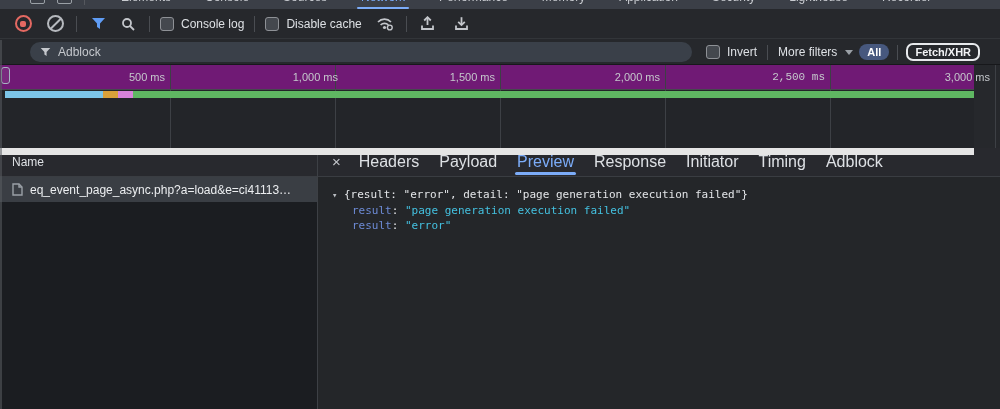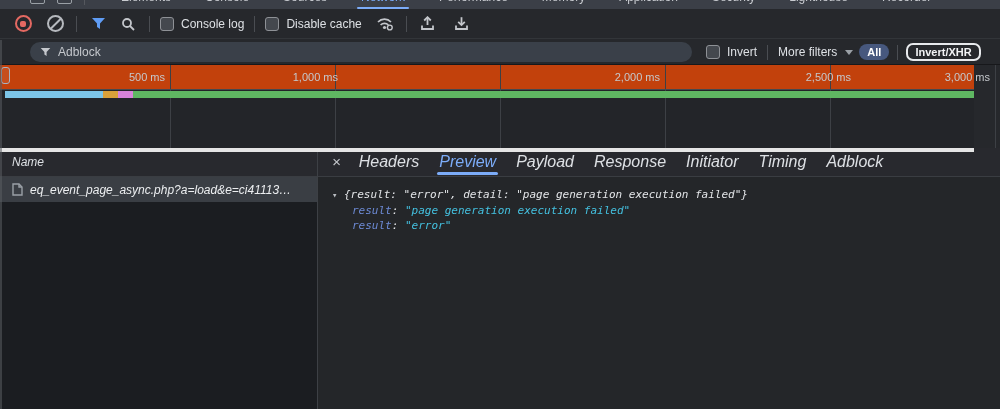--- a/index.html
+++ b/index.html
@@ -38,32 +38,32 @@
   .filterbar{position:absolute;left:0;top:40px;width:1000px;height:25px;background:#26282c;border-bottom:1px solid #17181b;
              display:flex;align-items:center;box-sizing:border-box;z-index:4;}
   .filter-pill{margin-left:30px;width:662px;height:20px;border-radius:10px;background:#3a4049;display:flex;align-items:center;
                padding-left:10px;gap:7px;box-sizing:border-box;flex:0 0 auto;}
   .filter-pill-text{font-size:12px;color:#c5c8cd;}
   .fb-sep{width:1px;height:15px;background:#4a4d52;margin:0 10px;}
   .all-pill{background:#47587e;color:#fff;font-size:11px;font-weight:bold;border-radius:9px;padding:2px 8px;margin-left:6px;}
   .fetchxhr{border:2px solid #e8eaed;color:#f2f3f5;font-size:11px;font-weight:bold;border-radius:7px;padding:1px 7px;margin-left:8px;background:#26282c;white-space:nowrap;}
 
   
-  .timeline{position:absolute;left:0;top:65px;width:974px;height:83px;background:#c2410c;border-bottom:4px solid #e5e5e5;z-index:3;}
+  .timeline{position:absolute;left:0;top:65px;width:974px;height:83px;background:#701a75;border-bottom:7px solid #e5e5e5;z-index:3;}
   .ov-body{position:absolute;left:0;top:25px;right:0;bottom:0;background:#232529;}
   .gridline{position:absolute;top:0;bottom:0;width:1px;background:#3d4045;}
   .ruler-sep{position:absolute;left:0;top:24px;width:100%;height:1px;background:#46494e;}
   .tick{position:absolute;top:0;height:24px;width:165px;display:flex;align-items:center;justify-content:flex-end;
         padding-right:6px;box-sizing:border-box;font-size:11px;color:#c5c8cc;}
   .grip{position:absolute;left:1px;top:2px;width:7px;height:15px;border:1.5px solid #a7b4c2;border-radius:3px;background:rgba(255,255,255,0.07);}
   .ov-bar{position:absolute;left:5px;right:0;top:26px;height:7px;display:flex;}
   .seg{height:100%;}
 
   
-  .bottom{position:absolute;left:0;top:148px;width:1000px;height:261px;display:flex;font-style:italic;}
+  .bottom{position:absolute;left:0;top:148px;width:1000px;height:261px;display:flex;}
   .left-panel{width:318px;height:100%;background:#1b1d21;border-right:1px solid #3d4045;box-sizing:border-box;display:flex;flex-direction:column;}
   .col-header{height:28px;background:#28292e;border-bottom:1px solid #3a3d42;display:flex;align-items:center;
               padding-left:12px;font-size:12px;color:#dde0e4;flex:0 0 auto;}
   .req-row{height:25px;background:#3a3e44;display:flex;align-items:center;padding:0 6px 0 12px;gap:7px;flex:0 0 auto;}
   .req-name{font-size:12px;color:#eceef0;white-space:nowrap;overflow:hidden;text-overflow:ellipsis;}
 
   .right-panel{flex:1;height:100%;background:#242629;display:flex;flex-direction:column;min-width:0;}
   .detail-tabs{height:28px;background:#28292e;border-bottom:1px solid #3a3d42;display:flex;align-items:center;
                padding-left:12px;gap:0;flex:0 0 auto;}
   .close-x{font-size:15px;color:#c3c6cb;padding:0 8px 2px 2px;line-height:1;}
@@ -172,36 +172,37 @@
       <span class="chk"></span>
       <span class="tb-label">Invert</span>
     </span>
     <span class="fb-sep"></span>
     <span class="chk-group" style="gap:8px;">
       <span class="tb-label">More filters</span>
       <span class="caret-down"></span>
     </span>
     <span class="all-pill">All</span>
     <span class="fb-sep" style="margin:0 0 0 8px;"></span>
-    <span class="fetchxhr">Invert/XHR</span>
+    <span class="fetchxhr">Fetch/XHR</span>
   </div>
 
   <div class="timeline">
     <div class="ov-body"></div>
     <div class="gridline" style="left:170px;"></div>
     <div class="gridline" style="left:335px;"></div>
     <div class="gridline" style="left:500px;"></div>
     <div class="gridline" style="left:665px;"></div>
     <div class="gridline" style="left:830px;"></div>
     <div class="gridline" style="left:995px;"></div>
     <div class="ruler-sep"></div>
     <div class="tick" style="left:6px;">500 ms</div>
     <div class="tick" style="left:179px;">1,000 ms</div>
+    <div class="tick" style="left:336px;">1,500 ms</div>
     <div class="tick" style="left:501px;text-align:right;">2,000 ms</div>
-    <div class="tick" style="left:692px;">2,500 ms</div>
+    <div class="tick" style="left:666px;font-family:Liberation Mono, monospace;">2,500 ms</div>
     <div class="tick" style="left:831px;">3,000 ms</div>
     <div class="grip"></div>
     <div class="ov-bar">
       <span class="seg" style="width:98px;background:#7cc5e8;"></span>
       <span class="seg" style="width:15px;background:#d9a13a;"></span>
       <span class="seg" style="width:15px;background:#d783d9;"></span>
       <span class="seg" style="flex:1;background:#5fb762;"></span>
     </div>
   </div>
 
@@ -217,22 +218,22 @@
           <path d="M7 1 V4 H10" fill="none" stroke="#9aa0a6" stroke-width="1.4"></path>
         </svg>
         <span class="req-name">eq_event_page_async.php?a=load&amp;e=ci41113…</span>
       </div>
     </div>
 
     <div class="right-panel">
       <div class="detail-tabs">
         <span class="close-x">×</span>
         <span class="d-tab">Headers</span>
+        <span class="d-tab">Payload</span>
         <span class="d-tab selected">Preview</span>
-        <span class="d-tab">Payload</span>
         <span class="d-tab">Response</span>
         <span class="d-tab">Initiator</span>
         <span class="d-tab">Timing</span>
         <span class="d-tab">Adblock</span>
       </div>
       <div class="preview-body">
         <div class="pv-line1">
           <span class="pv-tri">▾</span>
           <span>{result: "error", detail: "page generation execution failed"}</span>
         </div>

